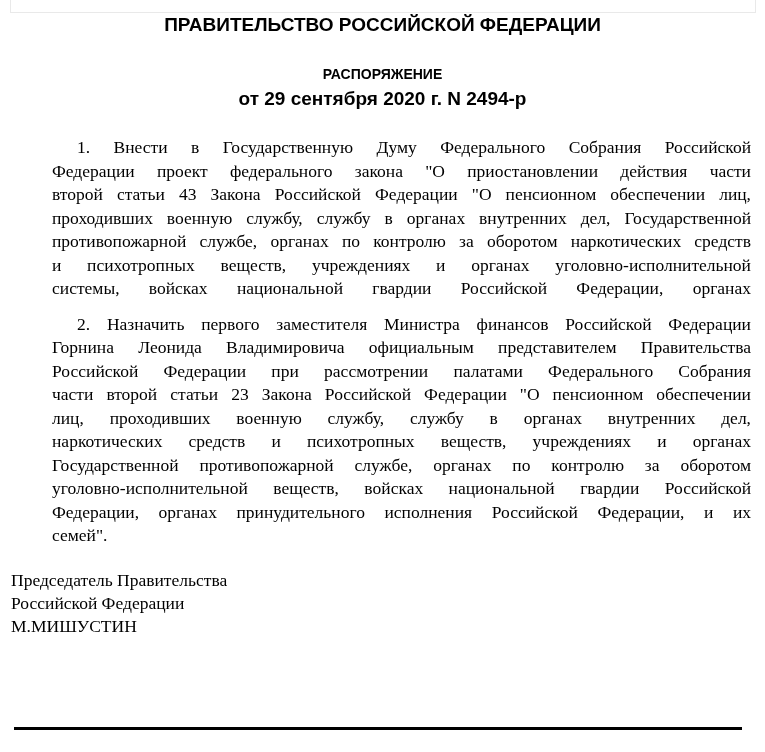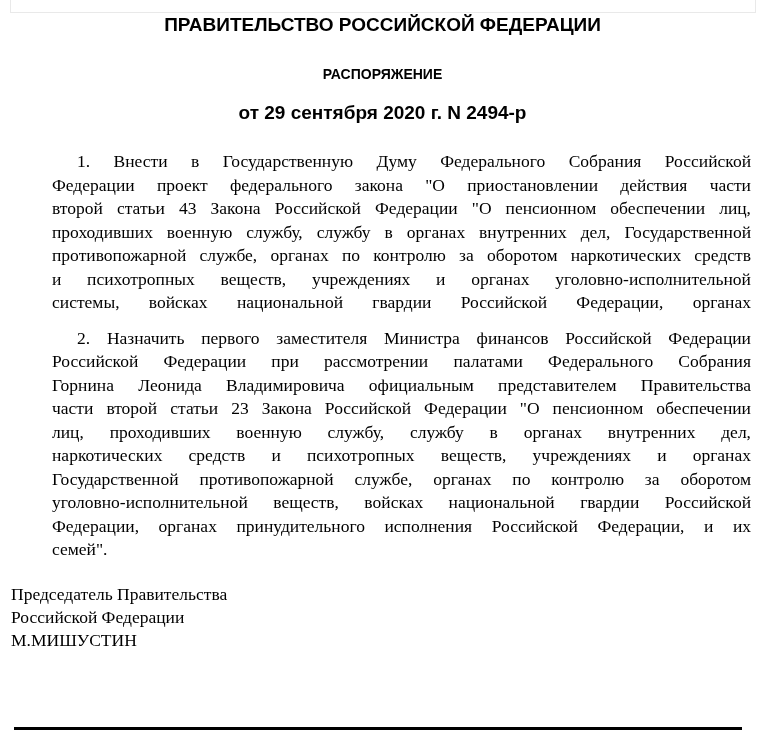--- a/index.html
+++ b/index.html
@@ -25,21 +25,21 @@
   .header {
     position: relative;
     padding-top: 13px;
     text-align: center;
     font-family: "Liberation Sans", sans-serif;
     font-weight: bold;
     color: #000000;
   }
   .authority { font-size: 19px; line-height: 21px; margin-top: 1px; }
   .doc-type  { font-size: 14px; line-height: 21px; margin-top: 29px; }
-  .date-line { font-size: 19px; line-height: 21px; margin-top: 17px; }
+  .date-line { font-size: 19px; line-height: 21px; margin-top: 3px; }
   .doc-body {
     margin-top: 27px;
     padding: 0 14px 0 11px;
     font-size: 17.5px;
   }
   .para { margin: 0 0 12px 0; }
   .para .line {
     line-height: 23.5px;
     text-align: justify;
     text-align-last: justify;
@@ -82,22 +82,22 @@
         <div class="line first-line">1. Внести в Государственную Думу Федерального Собрания Российской</div>
         <div class="line">Федерации проект федерального закона "О приостановлении действия части</div>
         <div class="line">второй статьи 43 Закона Российской Федерации "О пенсионном обеспечении лиц,</div>
         <div class="line">проходивших военную службу, службу в органах внутренних дел, Государственной</div>
         <div class="line">противопожарной службе, органах по контролю за оборотом наркотических средств</div>
         <div class="line">и психотропных веществ, учреждениях и органах уголовно-исполнительной</div>
         <div class="line">системы, войсках национальной гвардии Российской Федерации, органах</div>
       </div>
     <div class="para">
         <div class="line first-line">2. Назначить первого заместителя Министра финансов Российской Федерации</div>
+        <div class="line">Горнина Леонида Владимировича официальным представителем Правительства</div>
         <div class="line">Российской Федерации при рассмотрении палатами Федерального Собрания</div>
-        <div class="line">Горнина Леонида Владимировича официальным представителем Правительства</div>
         <div class="line">части второй статьи 23 Закона Российской Федерации "О пенсионном обеспечении</div>
         <div class="line">лиц, проходивших военную службу, службу в органах внутренних дел,</div>
         <div class="line">наркотических средств и психотропных веществ, учреждениях и органах</div>
         <div class="line">Государственной противопожарной службе, органах по контролю за оборотом</div>
         <div class="line">уголовно-исполнительной веществ, войсках национальной гвардии Российской</div>
         <div class="line">Федерации, органах принудительного исполнения Российской Федерации, и их</div>
         <div class="line last-line">семей".</div>
       </div>
 
     <div class="signature">

